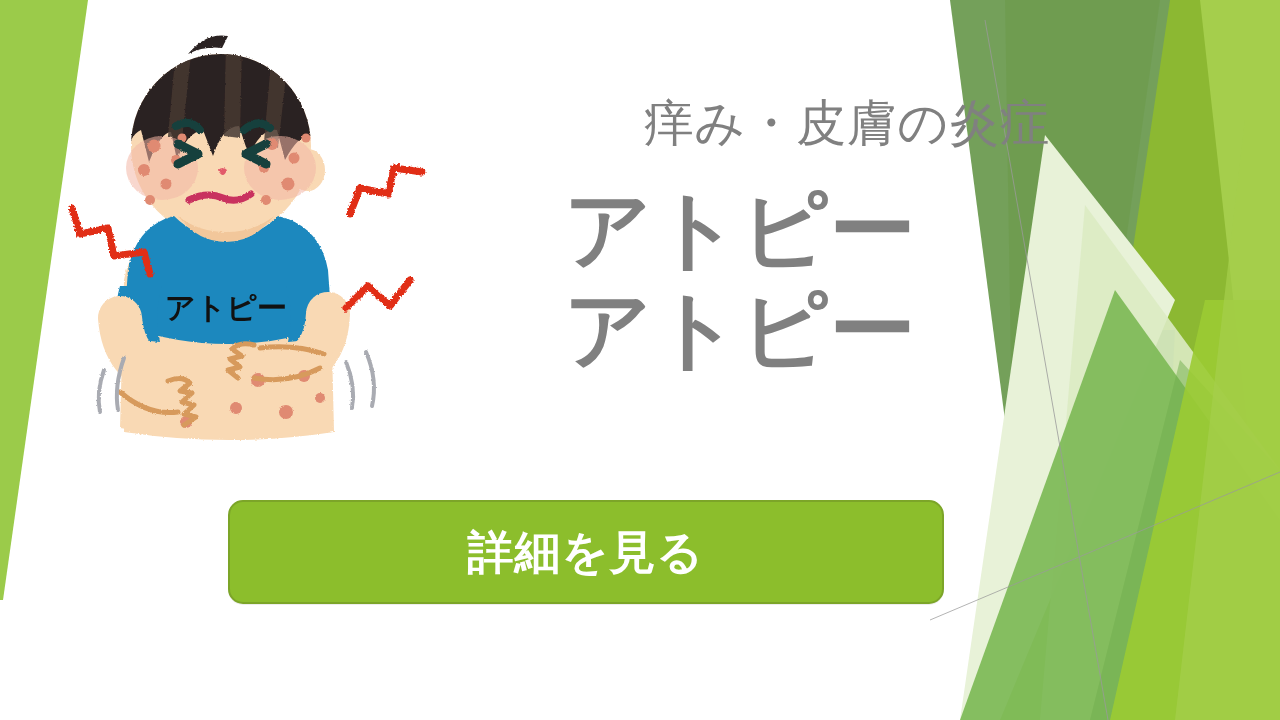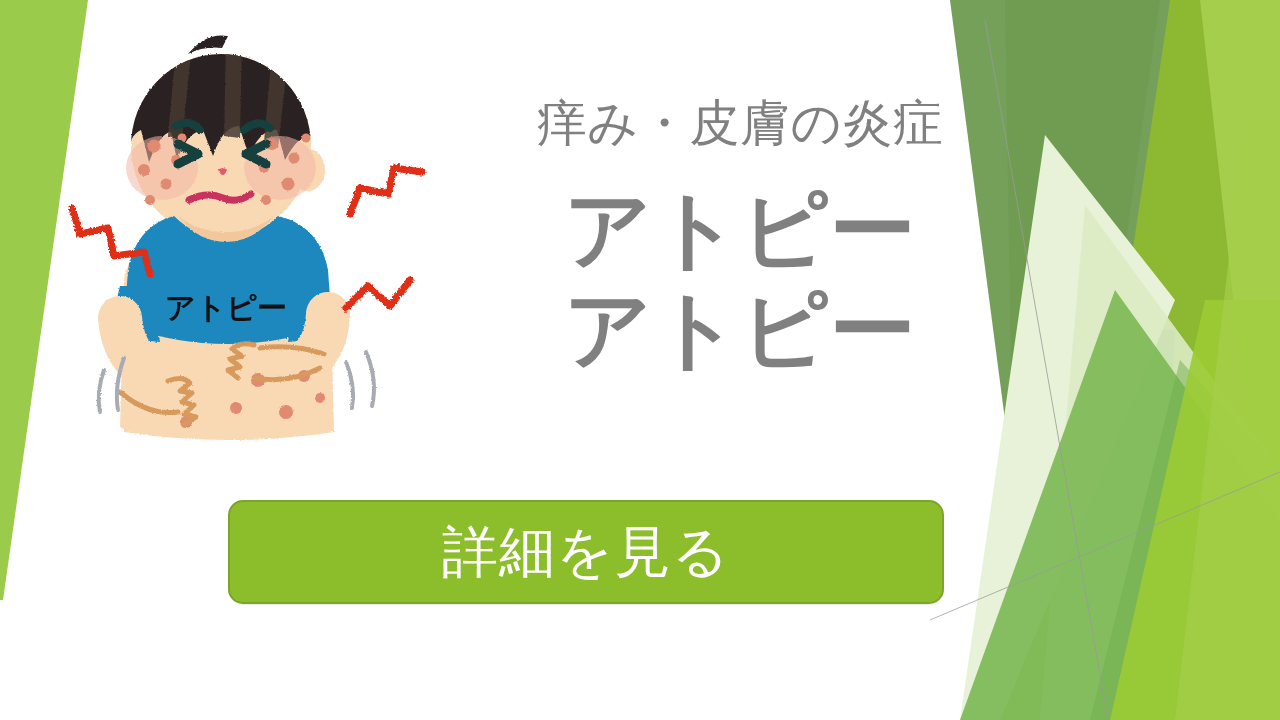--- a/index.html
+++ b/index.html
@@ -23,20 +23,21 @@
     width:620px;
     text-align:center;
   }
   #subtitle{
     font-size:50px;
     line-height:1.08;
     color:#808080;
     font-weight:400;
     letter-spacing:.01em;
     white-space:nowrap;
+    text-align:right;
   }
   #title{
     margin-top:30px;
     font-size:86px;
     line-height:1.16;
     color:#808080;
     font-weight:bold;
     letter-spacing:.005em;
   }
   #title .title-line{display:block;white-space:nowrap;}
@@ -49,22 +50,22 @@
     background:#8CBE2C;
     border:2px solid #7CA528;
     border-radius:15px;
     box-sizing:border-box;
     display:flex;align-items:center;justify-content:center;
     cursor:pointer;
     box-shadow:0 1px 0 rgba(0,0,0,.07);
   }
   #cta-label{
     color:#ffffff;
-    font-size:56px;
-    font-weight:400;
+    font-size:46px;
+    font-weight:700;
     letter-spacing:.02em;
     line-height:1;
     user-select:none;
   }
 
   
   #illustration{
     position:absolute;
     left:58px;top:18px;
     width:370px;height:440px;

